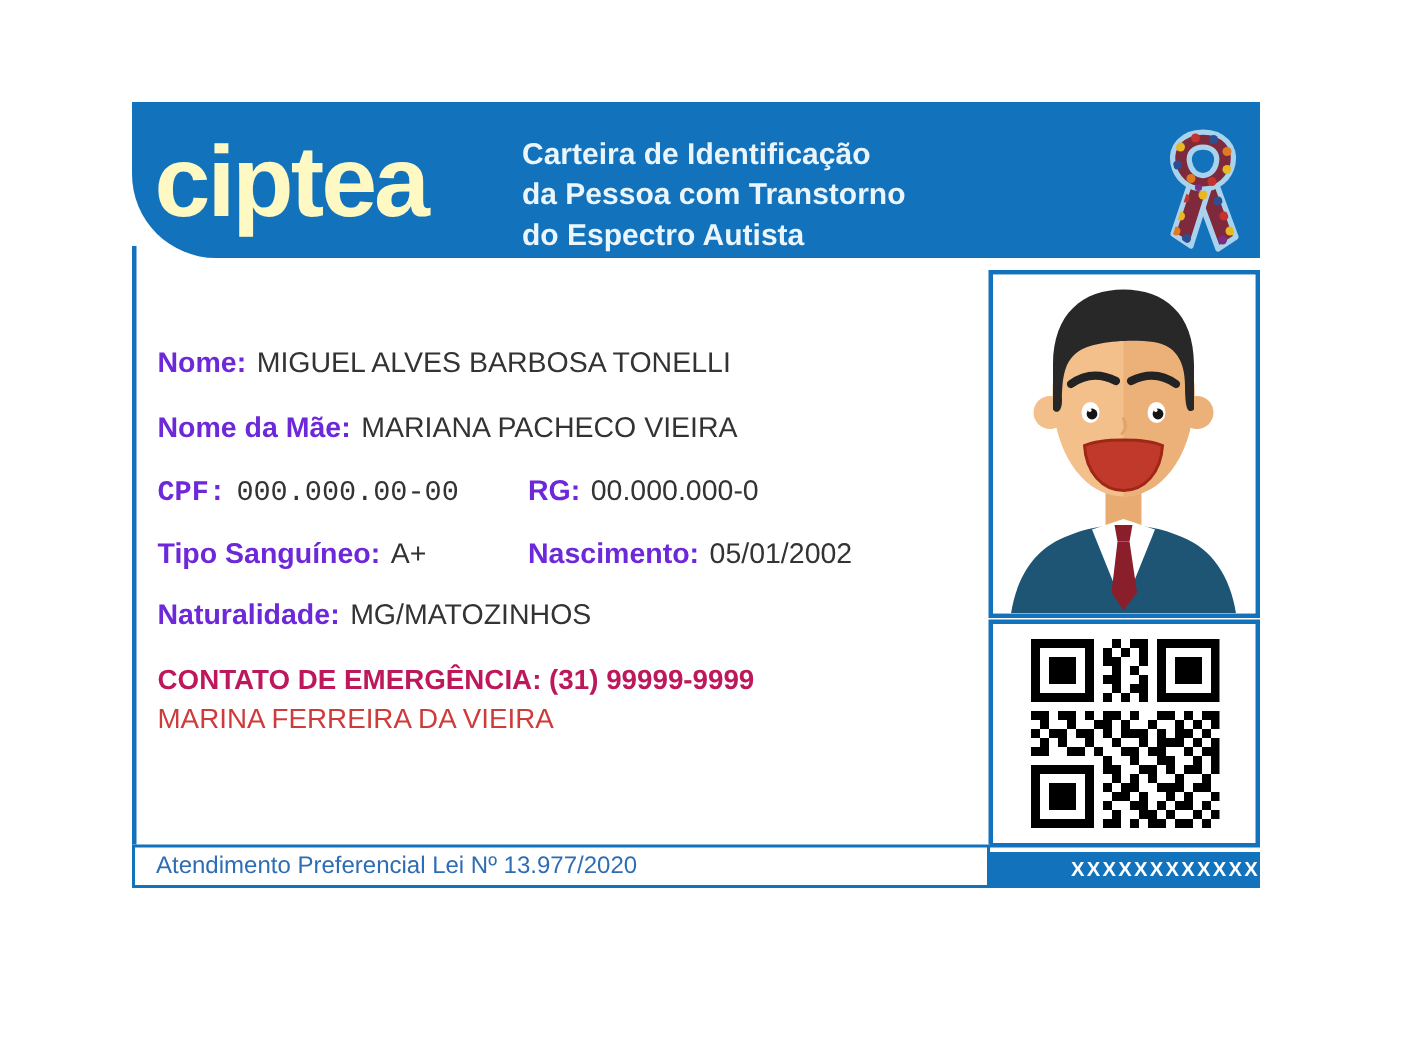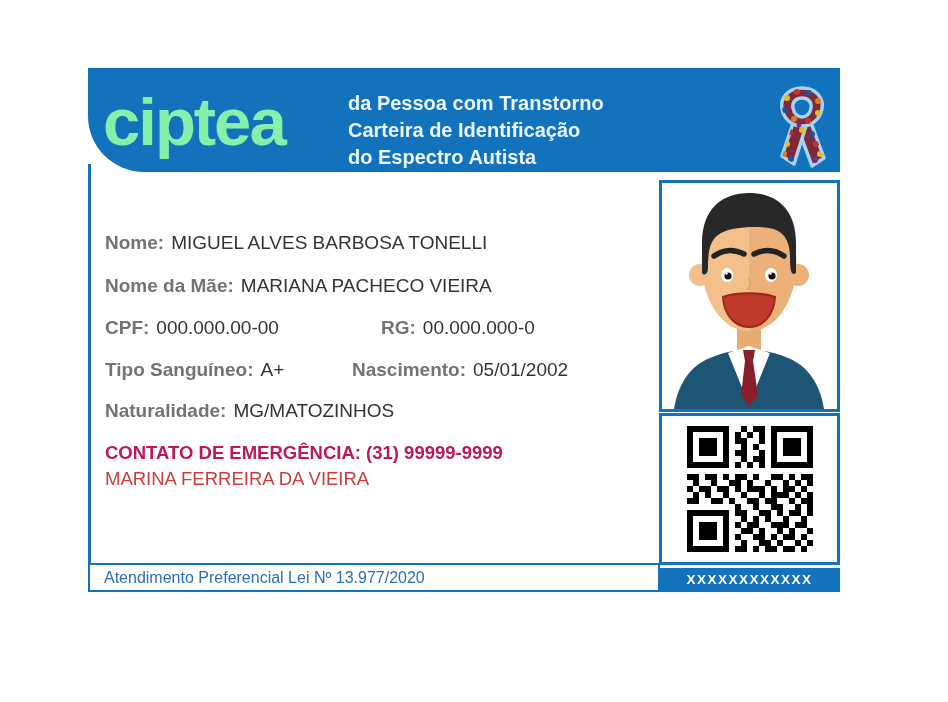--- a/index.html
+++ b/index.html
@@ -6,64 +6,64 @@
   html,body { width:948px; height:702px; background:#ffffff; overflow:hidden;
               font-family:"Liberation Sans", sans-serif; }
   .stage { position:relative; width:948px; height:702px; background:#ffffff; }
   .card  { position:absolute; left:88px; top:68px; width:752px; height:524px; }
 
   .left-line { position:absolute; left:0; top:96px; width:3px; height:428px; background:#1272BC; }
 
   .header { position:absolute; left:0; top:0; width:752px; height:104px;
             background:#1272BC; border-bottom-left-radius:56px; }
   .logo { position:absolute; left:15px; top:0; height:104px; line-height:108px;
-          font-size:67px; font-weight:bold; color:#86efac; letter-spacing:-2px; }
+          font-size:67px; font-weight:bold; color:#fef9c3; letter-spacing:-2px; }
   .tagline { position:absolute; left:260px; top:22px; color:#EAF5FC;
              font-size:20px; font-weight:bold; line-height:27px; }
   .ribbon { position:absolute; right:7px; top:18px; }
 
   .row { position:absolute; font-size:19px; white-space:nowrap; }
-  .lbl { color:#737373; font-weight:bold; margin-right:7px; }
+  .lbl { color:#6d28d9; font-weight:bold; margin-right:7px; }
   .val { color:#333333; }
   #row-nome { left:17px; top:164px; }
   #row-mae  { left:17px; top:207px; }
-  #row-cpf  { left:17px; top:249px; }
-  #row-rg   { left:264px; top:249px;margin-left:29px; }
+  #row-cpf  { left:17px; top:249px;font-family:Liberation Mono, monospace; }
+  #row-rg   { left:264px; top:249px; }
   #row-tipo { left:17px; top:291px; }
   #row-nasc { left:264px; top:291px;text-align:center; }
   #row-nat  { left:17px; top:332px; }
   #row-em1  { left:17px; top:374px; font-size:18.5px; font-weight:bold; color:#be185d; }
   #row-em2  { left:17px; top:400px; font-size:18.5px; color:#CE3B3B; }
 
   .photo-box { position:absolute; left:571px; top:112px; width:181px; height:232px;
                border:3px solid #1272BC; background:#ffffff; overflow:hidden; }
   .qr-box { position:absolute; left:571px; top:345px; width:181px; height:152px;
             border:3px solid #1272BC; background:#ffffff;
             display:flex; align-items:center; justify-content:center; }
   .code-strip { position:absolute; left:571px; top:500px; width:181px; height:24px;
-                background:#1272BC; color:#ffffff; text-align:center;
+                background:#1272BC; color:#ffffff; text-align:right;
                 font-size:13.5px; font-weight:bold; line-height:24px; letter-spacing:1.5px; }
   .footer-bar { position:absolute; left:0; top:495px; width:572px; height:29px;
                 border:2px solid #1272BC; background:#ffffff;
                 display:flex; align-items:center; justify-content:space-between;
                 padding:10px 14px; font-size:16px; color:#2E6DB5; white-space:nowrap; }
 </style>
 </head>
 <body>
 
 <div class="stage">
   <div class="card">
 
     <div class="left-line"></div>
 
     <div class="header">
       <div class="logo">ciptea</div>
       <div class="tagline">
+        <div>Carteira de Identificação</div>
         <div>da Pessoa com Transtorno</div>
-        <div>Carteira de Identificação</div>
         <div>do Espectro Autista</div>
       </div>
       <svg class="ribbon" width="62" height="88" viewBox="0 0 60 88">
         <defs>
           <clipPath id="rbclip">
             <path d="M38 34 L52 72 L40 80 L26 42 Z"></path>
             <path d="M22 34 L10 70 L22 78 L34 40 Z"></path>
             <path d="M30 2 C16 2 8 12 10 23 C12 33 20 40 30 40 C40 40 48 33 50 23 C52 12 44 2 30 2 Z M30 12 C24 12 20 16 21 22 C22 28 26 31 30 31 C34 31 38 28 39 22 C40 16 36 12 30 12 Z"></path>
           </clipPath>
         </defs>

